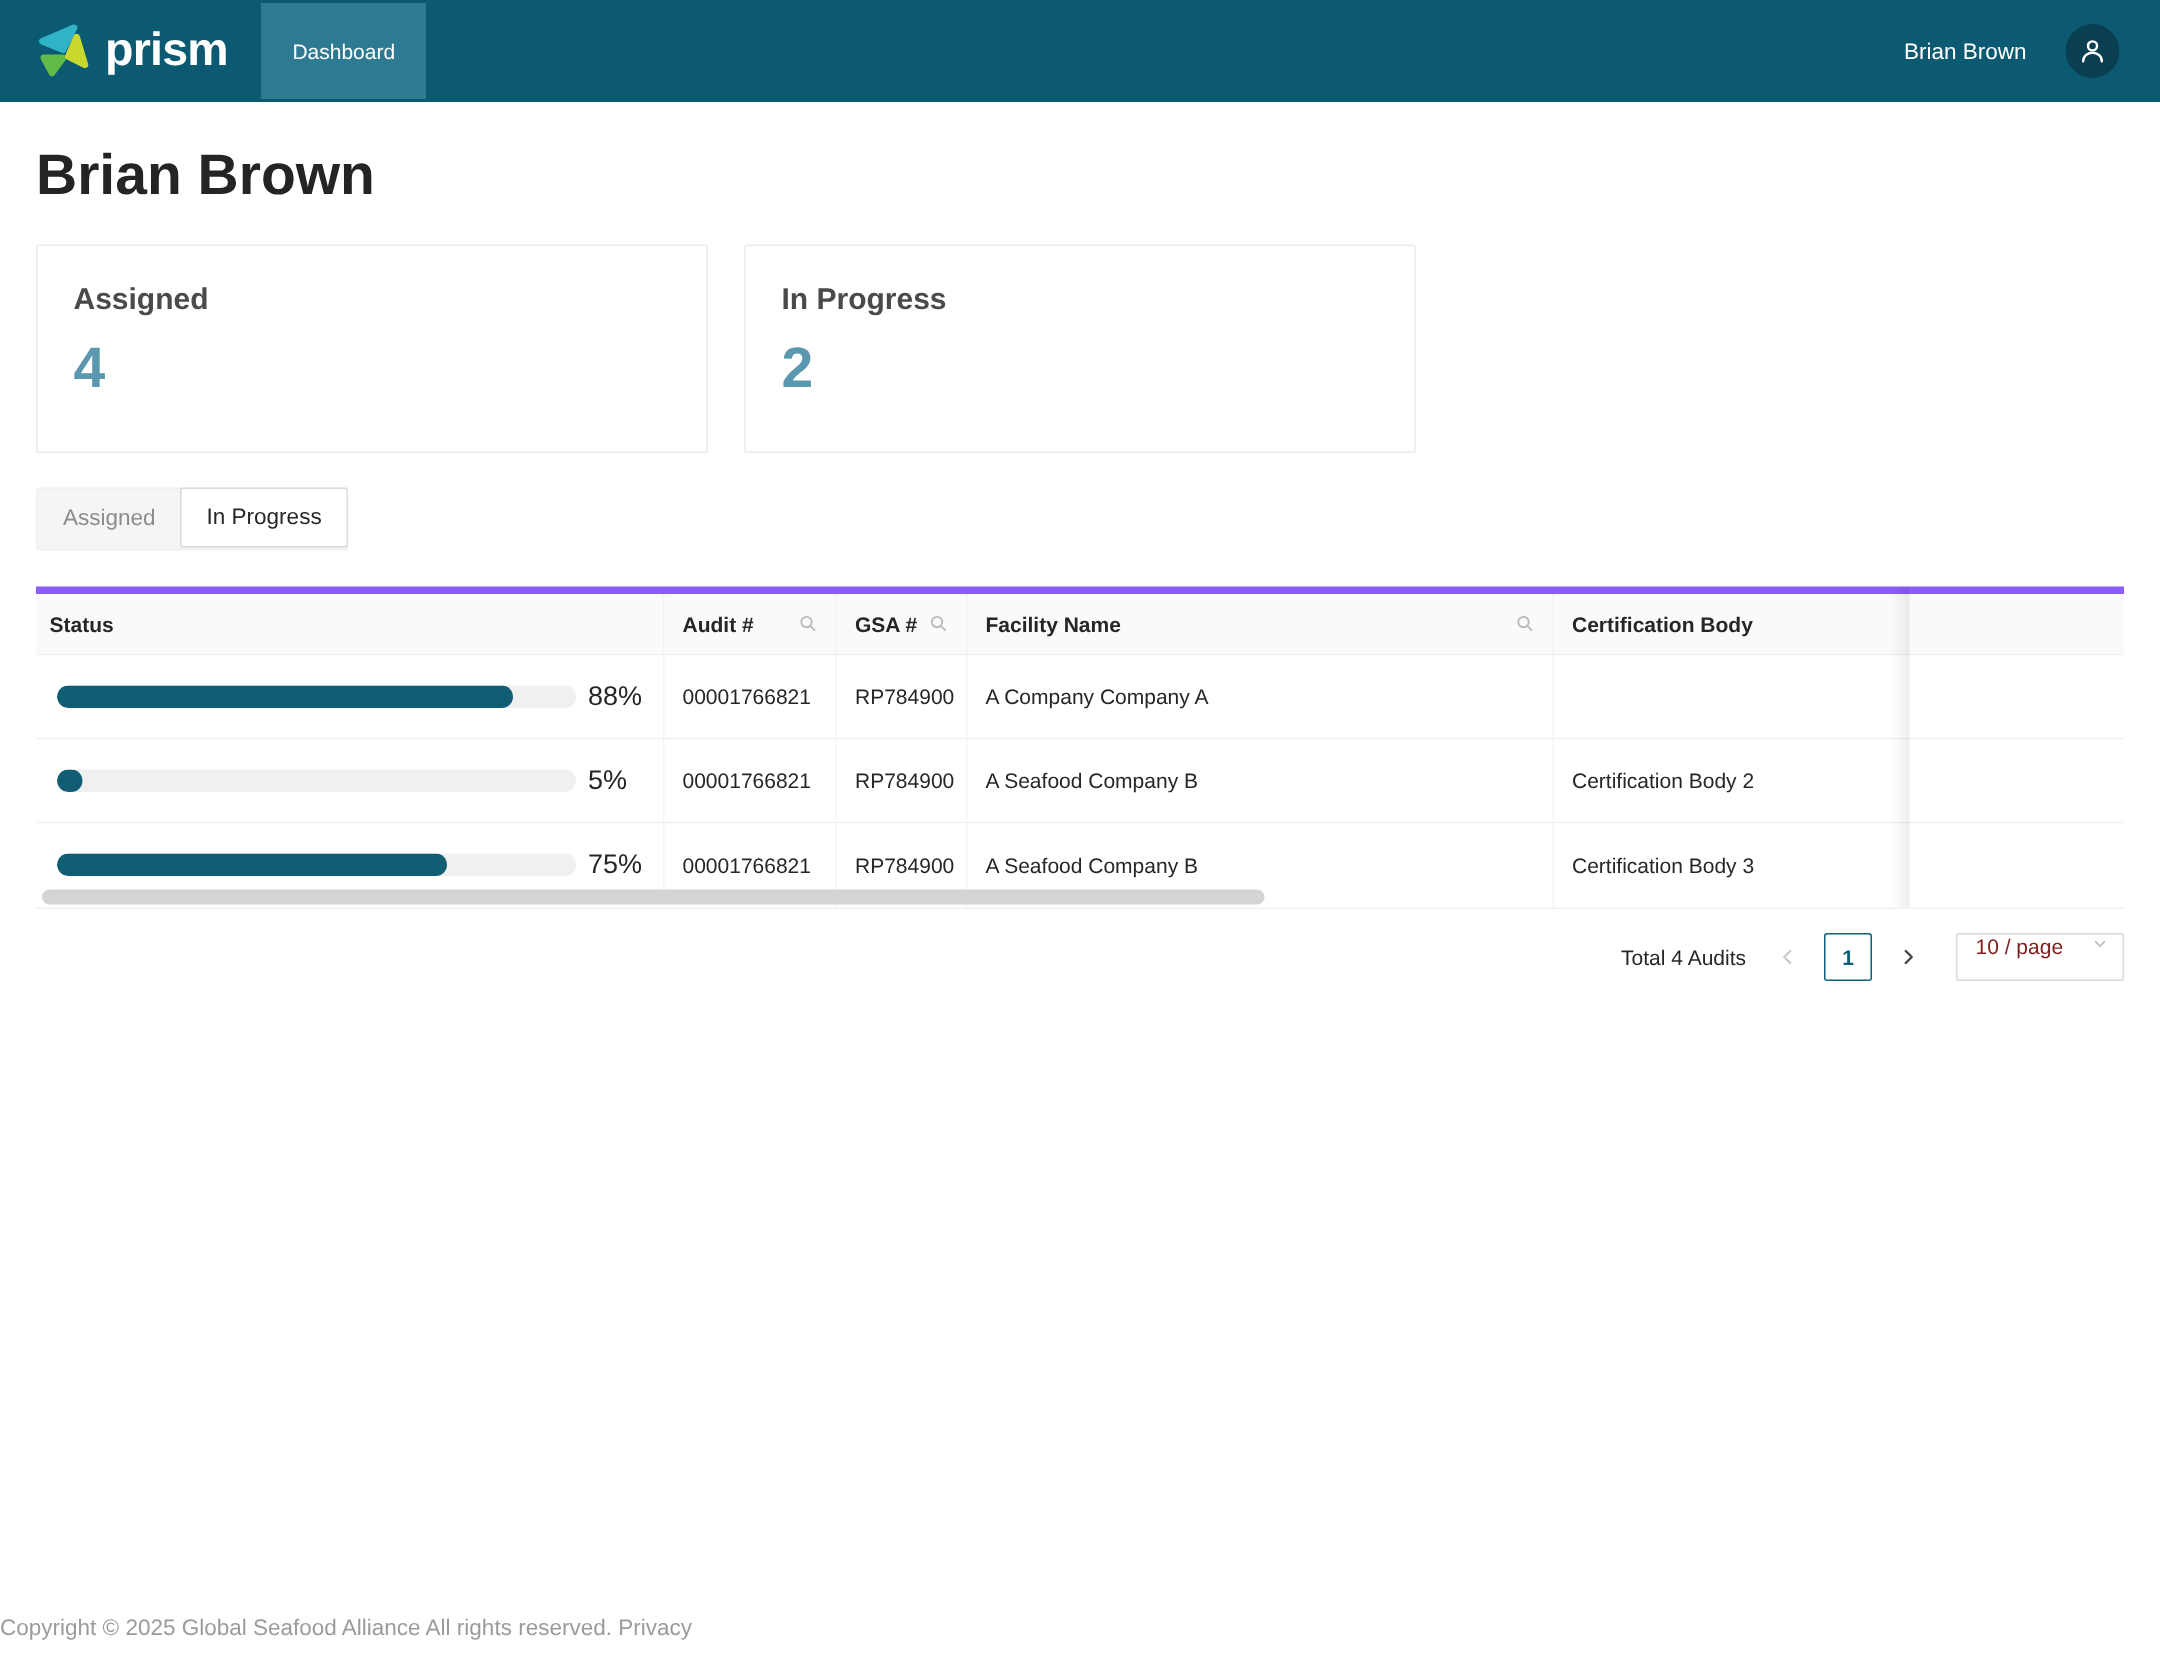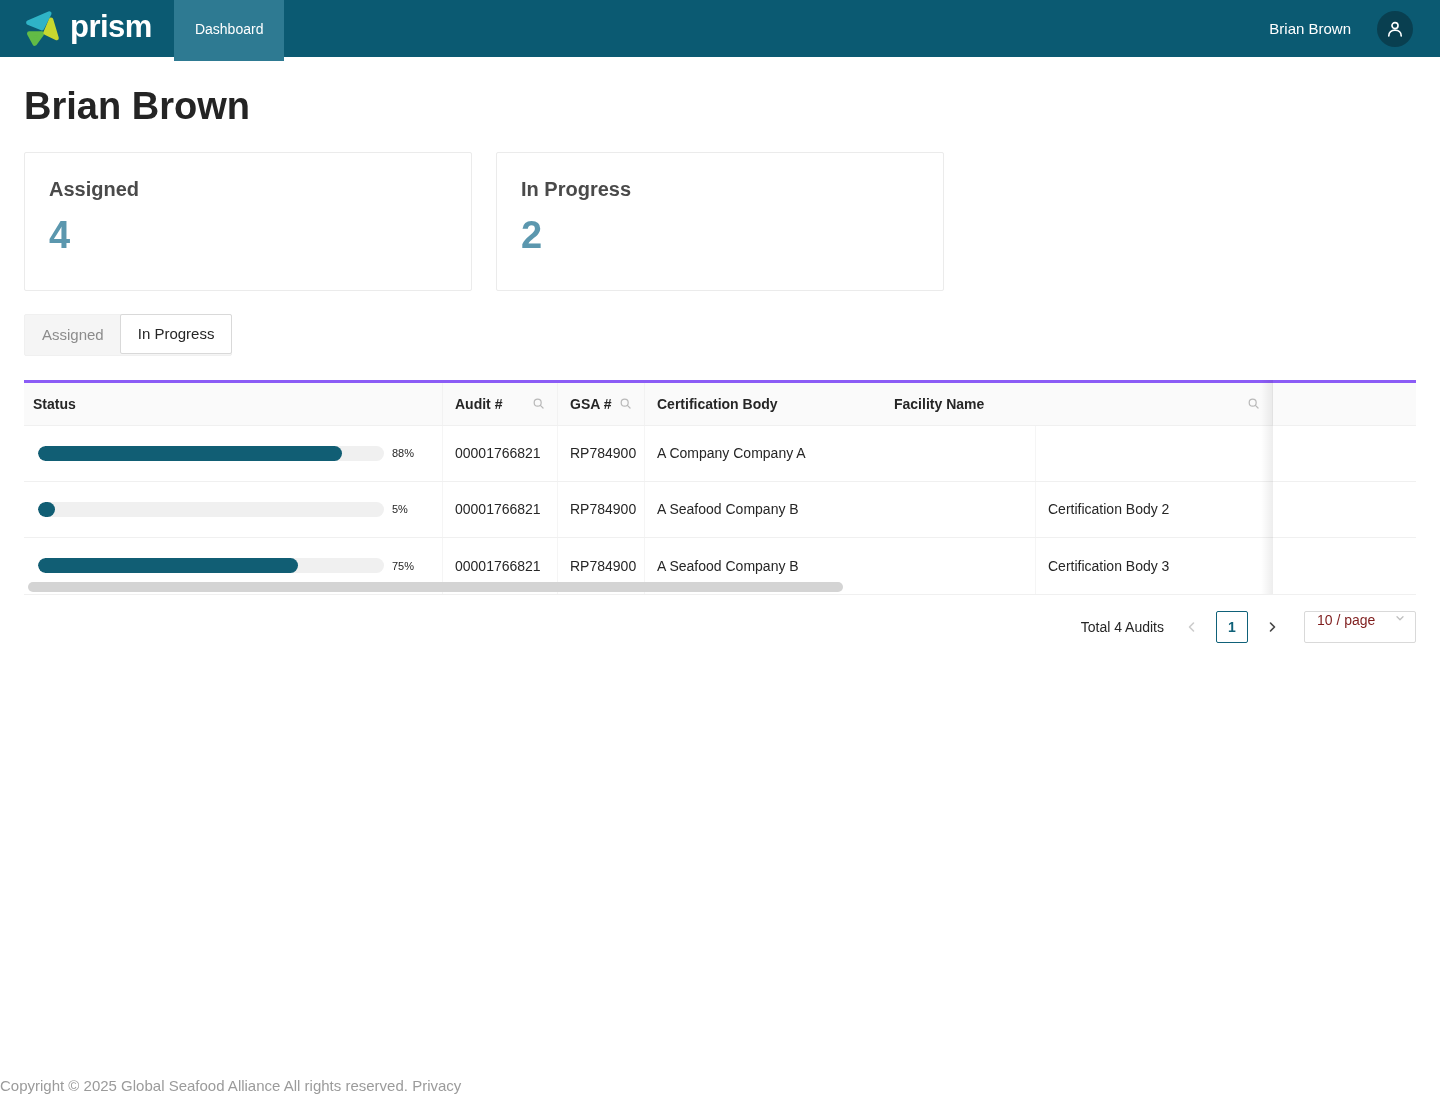--- a/index.html
+++ b/index.html
@@ -18,21 +18,21 @@
   body{
     height:1116px;
     position:relative;
     background:#ffffff;
     font-family:"Liberation Sans", sans-serif;
     color:#262626;
     overflow:hidden;
   }
   
   .navbar{
-    height:57px;
+    height:68px;
     background:var(--navbar-bg);
     display:flex;
     align-items:center;
     color:#fff;
   }
   .brand{
     display:flex;align-items:center;gap:8px;
     padding:0 0 0 22px;cursor:pointer;
   }
   .brand-text{
@@ -79,21 +79,21 @@
     background:#fff;border:1px solid #d9d9d9;border-radius:2px;
     color:#262626;margin:-1px;
   }
   
   .table-wrap{
     margin-top:24px;position:relative;width:1392px;
     border-bottom:1px solid #f0f0f0;
   }
   .t-header{
     display:flex;background:#fafafa;height:46px;
-    border-top:3px solid #8b5cf6;border-bottom:1px solid #f0f0f0;
+    border-top:5px solid #8b5cf6;border-bottom:1px solid #f0f0f0;
   }
   .th{
     display:flex;align-items:center;justify-content:space-between;
     padding:0 12px;font-size:14px;font-weight:700;color:#262626;
     border-right:1px solid #f2f2f2;
   }
   .th:first-child{padding-left:9px;}
   .th.no-sep,.td.no-sep{border-right:none;}
   .tr{display:flex;height:56px;border-bottom:1px solid #f0f0f0;background:#fff;}
   .tr:last-child{border-bottom:none;}
@@ -107,21 +107,21 @@
   .col-facility{width:391px;}
   .col-cert{width:237px;}
   .col-fixed{width:143px;border-right:none;}
   .td.col-status{padding:0 10px 0 14px;}
   .progress{
     flex:1;height:15px;background:#f0f0f0;border-radius:8px;position:relative;overflow:hidden;
   }
   .progress-fill{
     height:100%;border-radius:8px;background:var(--progress-fill);
   }
-  .pct{width:40px;margin-left:8px;color:#262626;font-size:11px;}
+  .pct{width:40px;margin-left:8px;color:#262626;font-size:18px;}
   .fixed-shadow{
     position:absolute;top:0;bottom:0;right:143px;width:12px;
     background:linear-gradient(to left, rgba(0,0,0,0.07), rgba(0,0,0,0));
     pointer-events:none;
   }
   .h-scrollbar{
     position:absolute;left:0;right:0;bottom:2px;height:10px;
   }
   .h-thumb{
     position:absolute;left:4px;width:815px;height:10px;border-radius:5px;background:#d4d4d4;cursor:pointer;
@@ -217,31 +217,31 @@
       </div>
       <div class="th col-gsa">
         <span>GSA #</span>
         <span style="display:flex;">
           <svg width="13" height="13" viewBox="0 0 16 16" fill="none" stroke="#b9b9b9" stroke-width="1.5">
             <circle cx="7" cy="7" r="4.3"></circle>
               <path d="M10.3 10.3 L13.6 13.6" stroke-linecap="round"></path>
           </svg>
         </span>
       </div>
-      <div class="th col-cert no-sep">
-        <span>Certification Body</span>
-      </div>
       <div class="th col-facility">
         <span>Facility Name</span>
         <span style="display:flex;">
           <svg width="13" height="13" viewBox="0 0 16 16" fill="none" stroke="#b9b9b9" stroke-width="1.5">
             <circle cx="7" cy="7" r="4.3"></circle>
               <path d="M10.3 10.3 L13.6 13.6" stroke-linecap="round"></path>
           </svg>
         </span>
+      </div>
+      <div class="th col-cert no-sep">
+        <span>Certification Body</span>
       </div>
       <div class="th col-fixed no-sep"></div>
     </div>
     <div class="t-body" id="table-body">
         <div class="tr">
           <div class="td col-status">
             <div class="progress">
               <div class="progress-fill" style="width:88%"></div>
             </div>
             <span class="pct">88%</span>

